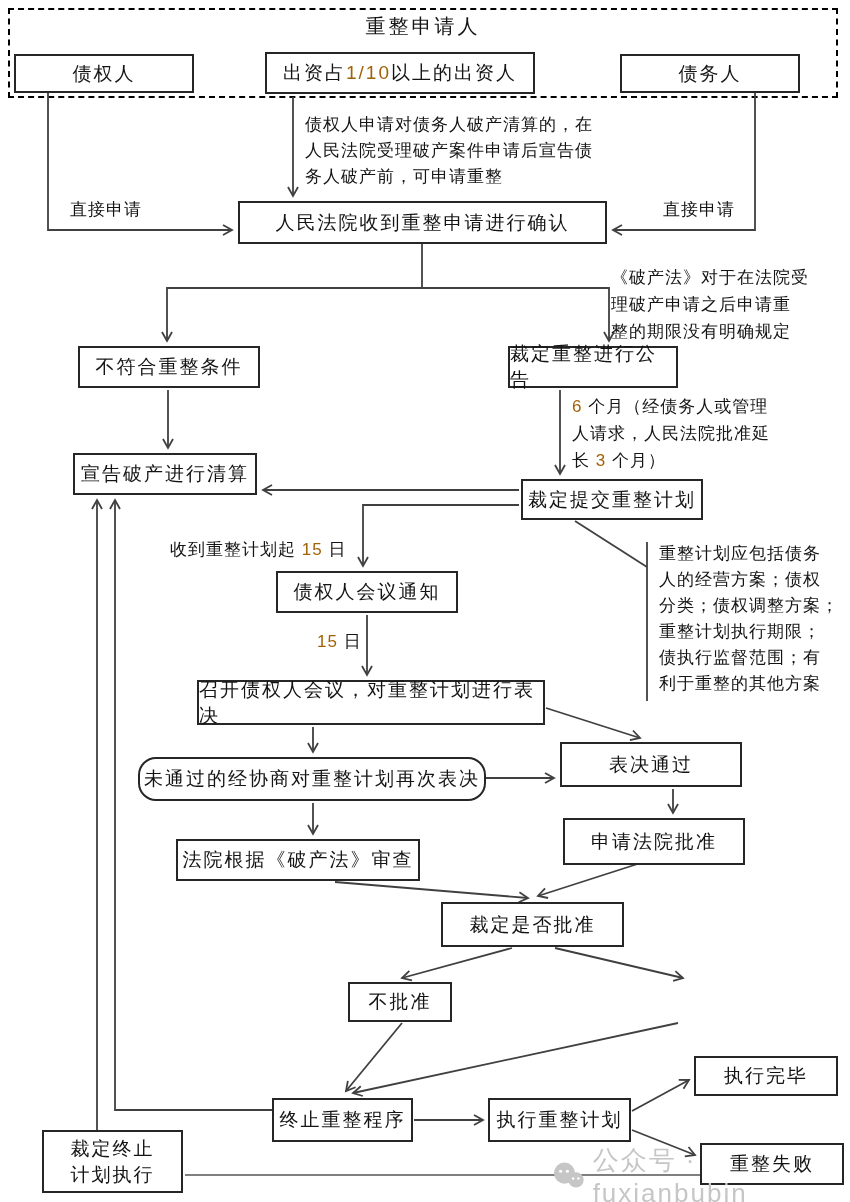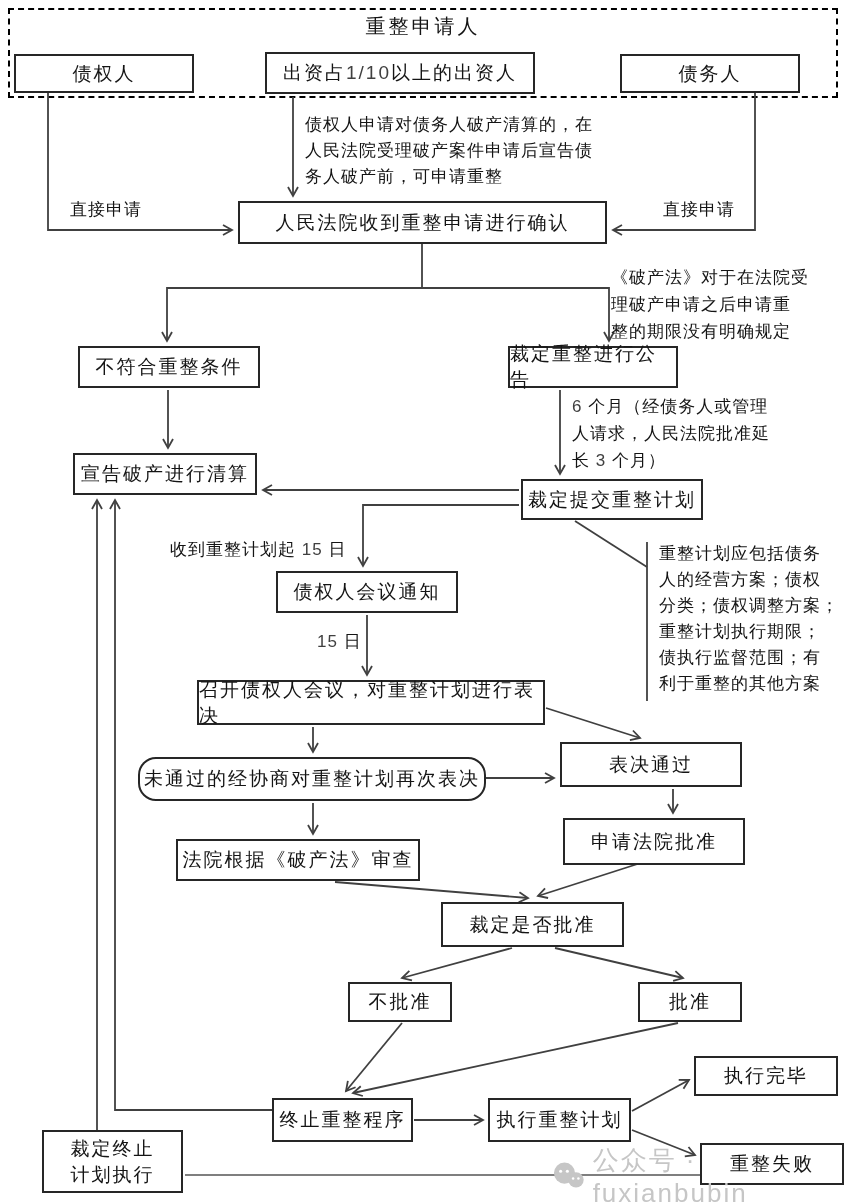--- a/index.html
+++ b/index.html
@@ -5,21 +5,21 @@
   html,body{margin:0;padding:0;background:#ffffff;}
   .stage{position:relative;width:850px;height:1202px;background:#ffffff;overflow:hidden;
          font-family:"Liberation Sans","DejaVu Sans",sans-serif;color:#141414;}
   .overlay{position:absolute;left:0;top:0;z-index:1;}
   .node{position:absolute;z-index:2;background:#ffffff;border:2px solid #262626;
         display:flex;align-items:center;justify-content:center;text-align:left;
         font-size:19px;letter-spacing:2px;line-height:26px;white-space:pre-line;box-sizing:border-box;}
   .dashedbox{position:absolute;z-index:0;border:2px dashed #000000;box-sizing:border-box;background:#ffffff;}
   .lbl{position:absolute;z-index:3;font-size:17px;letter-spacing:1px;line-height:26px;white-space:pre-line;}
   .title{position:absolute;z-index:3;text-align:center;font-size:20px;letter-spacing:3px;}
-  .num{color:#404040;}
+  .num{color:#a16207;}
   .watermark{position:absolute;z-index:6;display:flex;align-items:center;gap:8px;
              color:#c6c6c6;font-size:26px;letter-spacing:2px;pointer-events:none;}
 </style>
 </head>
 <body>
 
 <div class="stage">
 
   <svg class="overlay" width="850" height="1202" viewBox="0 0 850 1202">
     <defs>
@@ -105,21 +105,20 @@
   <div class="node" style="left:197px;top:680px;width:348px;height:45px;">召开债权人会议，对重整计划进行表决</div>
   <div class="node" style="left:138px;top:757px;width:348px;height:44px;border-radius:18px;">未通过的经协商对重整计划再次表决</div>
   <div class="node" style="left:560px;top:742px;width:182px;height:45px;">表决通过</div>
 
   <div class="node" style="left:176px;top:839px;width:244px;height:42px;">法院根据《破产法》审查</div>
   <div class="node" style="left:563px;top:818px;width:182px;height:47px;">申请法院批准</div>
 
   <div class="node" style="left:441px;top:902px;width:183px;height:45px;">裁定是否批准</div>
 
   <div class="node" style="left:348px;top:982px;width:104px;height:40px;">不批准</div>
-  <div class="node" style="left:638px;top:982px;width:104px;height:40px;">批准</div>
 
   <div class="node" style="left:272px;top:1098px;width:141px;height:44px;">终止重整程序</div>
   <div class="node" style="left:488px;top:1098px;width:143px;height:44px;">执行重整计划</div>
   <div class="node" style="left:694px;top:1056px;width:144px;height:40px;">执行完毕</div>
   <div class="node" style="left:700px;top:1143px;width:144px;height:42px;">重整失败</div>
   <div class="node" style="left:42px;top:1130px;width:141px;height:63px;">裁定终止
 计划执行</div>
 
   <div class="lbl" style="left:70px;top:197px;">直接申请</div>
   <div class="lbl" style="left:663px;top:197px;">直接申请</div>

